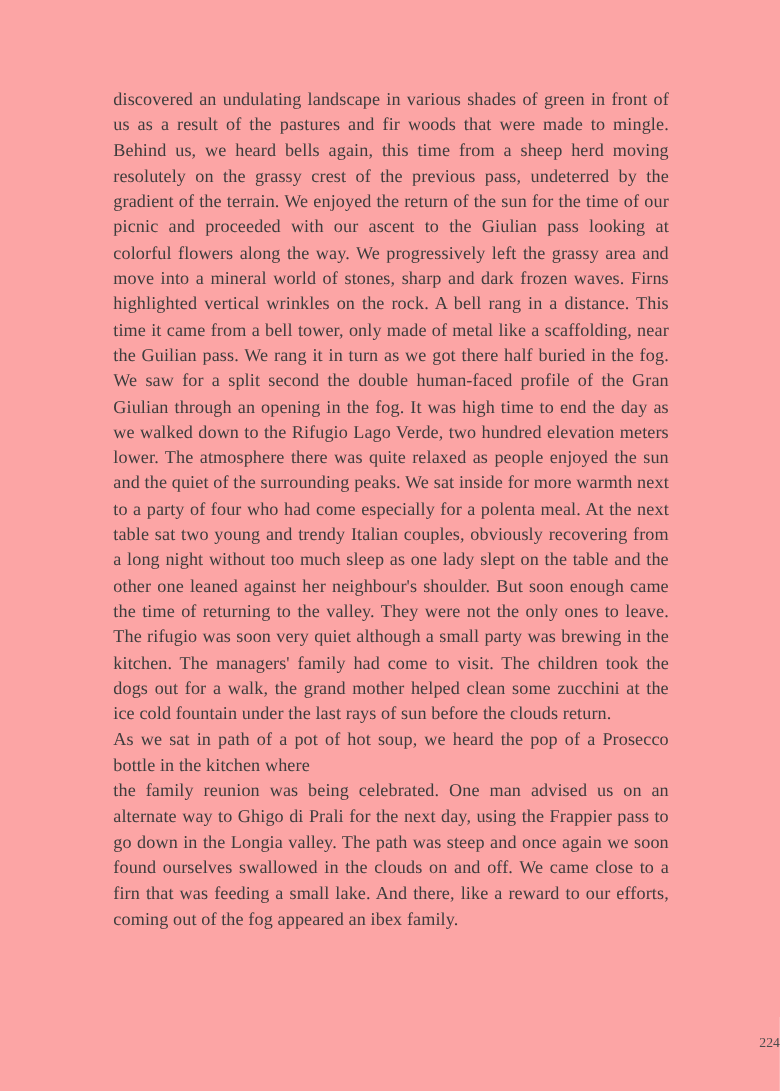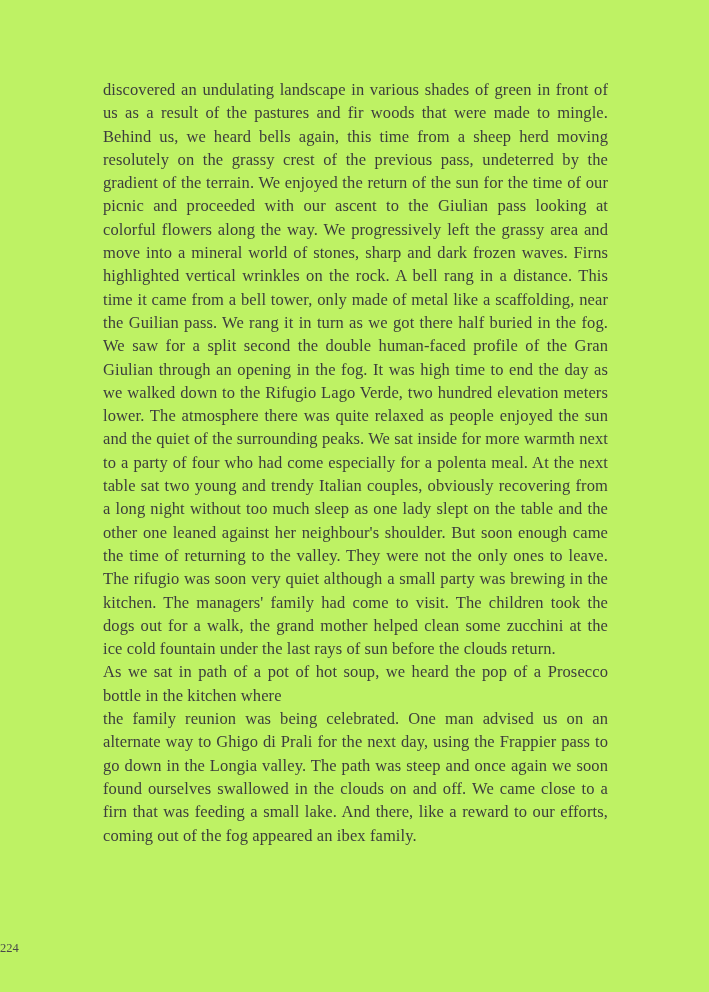--- a/index.html
+++ b/index.html
@@ -4,21 +4,21 @@
 <style>
   html, body {
     margin: 0;
     padding: 0;
     background: #ffffff;
   }
   .page {
     position: relative;
     width: 709px;
     height: 992px;
-    background: #bef264;
+    background: #fca5a5;
     overflow: hidden;
     font-family: "Liberation Serif", "DejaVu Serif", serif;
     color: #3d3d3d;
   }
   .text-block {
     position: absolute;
     left: 103px;
     top: 78px;
     width: 505px;
     text-align: justify;
@@ -28,21 +28,21 @@
   }
   .text-block p {
     margin: 0;
     padding: 0;
   }
   .page-number {
     position: absolute;
     left: 0;
     bottom: 36px;
     width: 100%;
-    text-align: left;
+    text-align: right;
     font-size: 12.5px;
     color: #4a4a4a;
   }
 </style>
 </head>
 <body>
 
 <div class="page">
   <div class="text-block">
     <p>discovered an undulating landscape in various shades of green in front of us as a result of the pastures and fir woods that were made to mingle. Behind us, we heard bells again, this time from a sheep herd moving resolutely on the grassy crest of the previous pass, undeterred by the gradient of the terrain. We enjoyed the return of the sun for the time of our picnic and proceeded with our ascent to the Giulian pass looking at colorful flowers along the way. We progressively left the grassy area and move into a mineral world of stones, sharp and dark frozen waves. Firns highlighted vertical wrinkles on the rock. A bell rang in a distance. This time it came from a bell tower, only made of metal like a scaffolding, near the Guilian pass. We rang it in turn as we got there half buried in the fog. We saw for a split second the double human-faced profile of the Gran Giulian through an opening in the fog. It was high time to end the day as we walked down to the Rifugio Lago Verde, two hundred elevation meters lower. The atmosphere there was quite relaxed as people enjoyed the sun and the quiet of the surrounding peaks. We sat inside for more warmth next to a party of four who had come especially for a polenta meal. At the next table sat two young and trendy Italian couples, obviously recovering from a long night without too much sleep as one lady slept on the table and the other one leaned against her neighbour's shoulder. But soon enough came the time of returning to the valley. They were not the only ones to leave. The rifugio was soon very quiet although a small party was brewing in the kitchen. The managers' family had come to visit. The children took the dogs out for a walk, the grand mother helped clean some zucchini at the ice cold fountain under the last rays of sun before the clouds return.</p>

